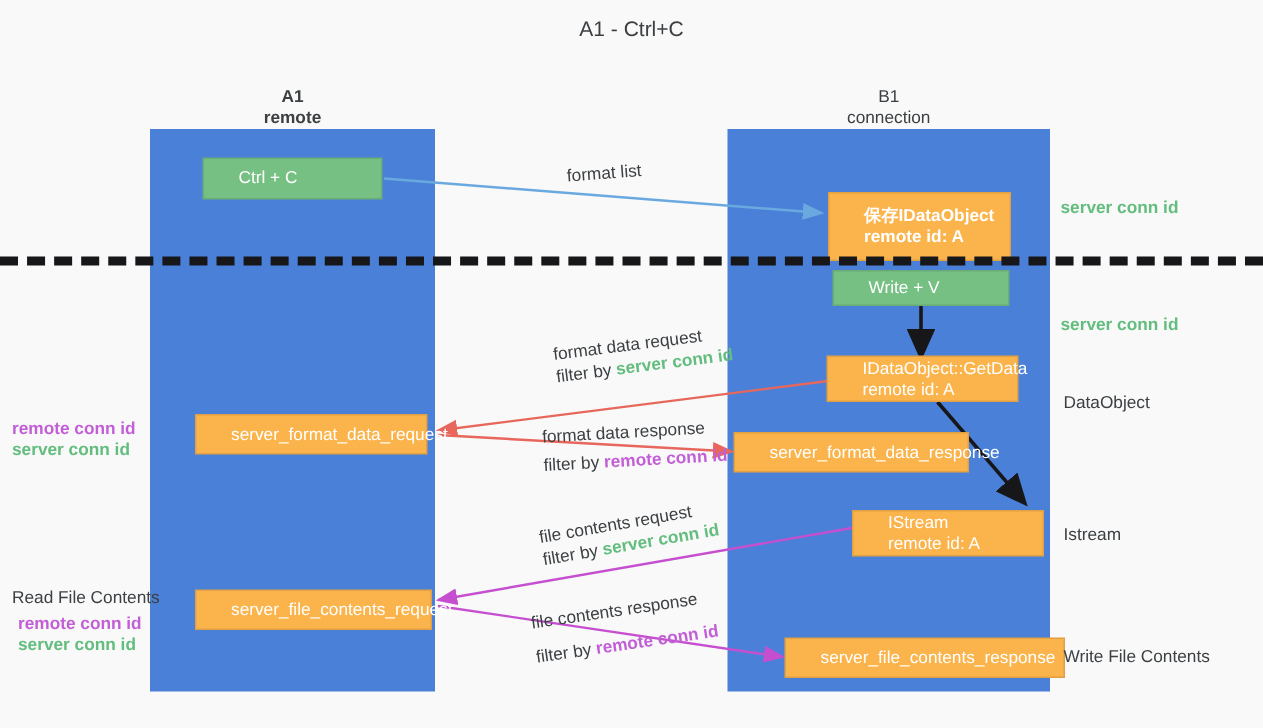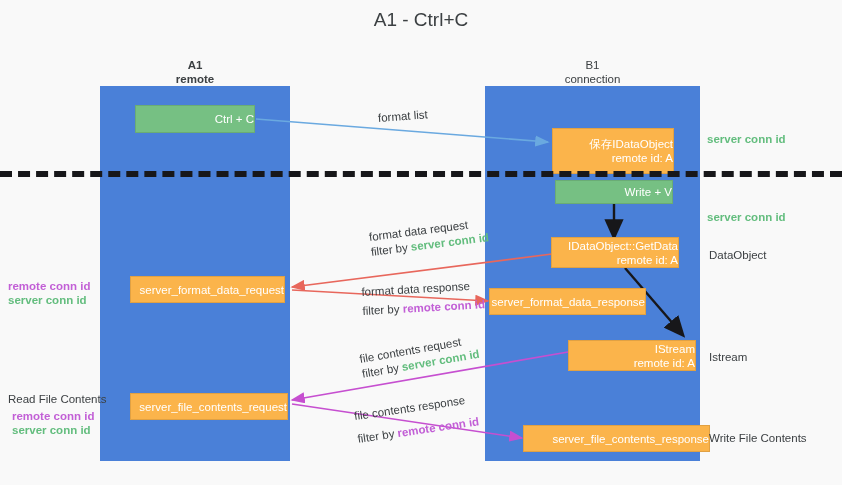--- a/index.html
+++ b/index.html
@@ -8,43 +8,44 @@
     background:#f9f9f9;
     font-family:"Liberation Sans","DejaVu Sans",sans-serif;
     position:relative;overflow:hidden;
     color:#3c4043;
   }
   #stage{position:absolute;inset:0;}
 
   
   .title{
     position:absolute;left:0;right:0;top:10px;
-    text-align:center;font-size:19px;line-height:19px;color:#3c4043;
+    text-align:center;font-size:14px;line-height:19px;color:#3c4043;
   }
 
   
   .lane-head{
     position:absolute;text-align:center;font-size:11.5px;line-height:14px;color:#3c4043;
   }
 
   
   .lane{position:absolute;background:#4a80d8;}
 
   
   .divider{
     position:absolute;left:0;right:0;top:171px;height:0;
     border-top:6px dashed #17171a;
   }
 
   
   .node{
     position:absolute;box-sizing:border-box;
-    display:flex;flex-direction:column;align-items:flex-end;justify-content:center;
+    display:flex;flex-direction:column;align-items:flex-start;justify-content:center;
     color:#ffffff;font-size:11.5px;line-height:14px;text-align:center;
     border:1px solid rgba(0,0,0,.10);
+    padding-left:23px;
   }
   .node.green{background:#76c083;}
   .node.orange{background:#fbb44b;}
   .node .l2{font-size:11.5px;}
 
   
   .lbl{position:absolute;font-size:11.5px;line-height:14px;white-space:nowrap;}
   .lbl.green{color:#63bd7e;font-weight:bold;}
   .lbl.mag{color:#c25fd6;font-weight:bold;}
   .lbl.dark{color:#3c4043;}
@@ -104,21 +105,21 @@
 
     <line x1="568" y1="352" x2="292" y2="400" stroke="#c64fd0" stroke-width="1.6" marker-end="url(#ah-mag)"></line>
 
     <line x1="292" y1="404" x2="522" y2="438" stroke="#c64fd0" stroke-width="1.6" marker-end="url(#ah-mag)"></line>
   </svg>
 
   <div class="node green" style="left:135px;top:105px;width:120px;height:28px;">
     <div>Ctrl + C</div>
   </div>
 
-  <div class="node orange" style="left:552px;top:128px;width:122px;height:46px;">
+  <div class="node orange" style="left:552px;top:128px;width:122px;height:46px;font-weight:bold;">
     <div>保存IDataObject</div>
     <div class="l2">remote id: A</div>
   </div>
 
   <div class="node green" style="left:555px;top:180px;width:118px;height:24px;">
     <div>Write + V</div>
   </div>
 
   <div class="node orange" style="left:551px;top:237px;width:128px;height:31px;">
     <div>IDataObject::GetData</div>
@@ -172,17 +173,17 @@
 
   <div class="lbl mag" style="left:8px;top:279px;">remote conn id</div>
   <div class="lbl green" style="left:8px;top:293px;">server conn id</div>
 
   <div class="lbl dark" style="left:8px;top:392px;">Read File Contents</div>
   <div class="lbl mag" style="left:12px;top:409px;">remote conn id</div>
   <div class="lbl green" style="left:12px;top:423px;">server conn id</div>
 
   <div class="lbl green" style="left:707px;top:132px;">server conn id</div>
   <div class="lbl green" style="left:707px;top:210px;">server conn id</div>
-  <div class="lbl dark" style="left:709px;top:248px;text-align:right;">DataObject</div>
+  <div class="lbl dark" style="left:709px;top:262px;text-align:right;">DataObject</div>
   <div class="lbl dark" style="left:709px;top:350px;">Istream</div>
   <div class="lbl dark" style="left:709px;top:431px;">Write File Contents</div>
 
 </div>
 
 </body></html>

